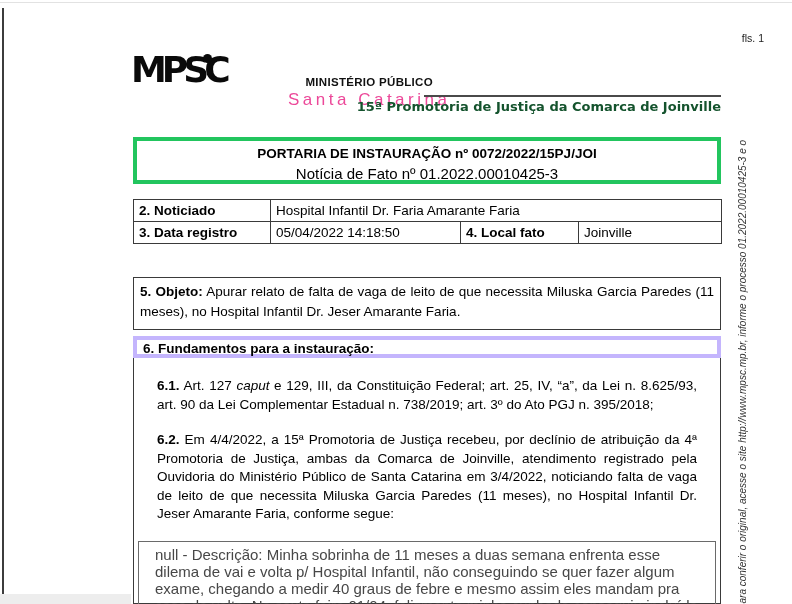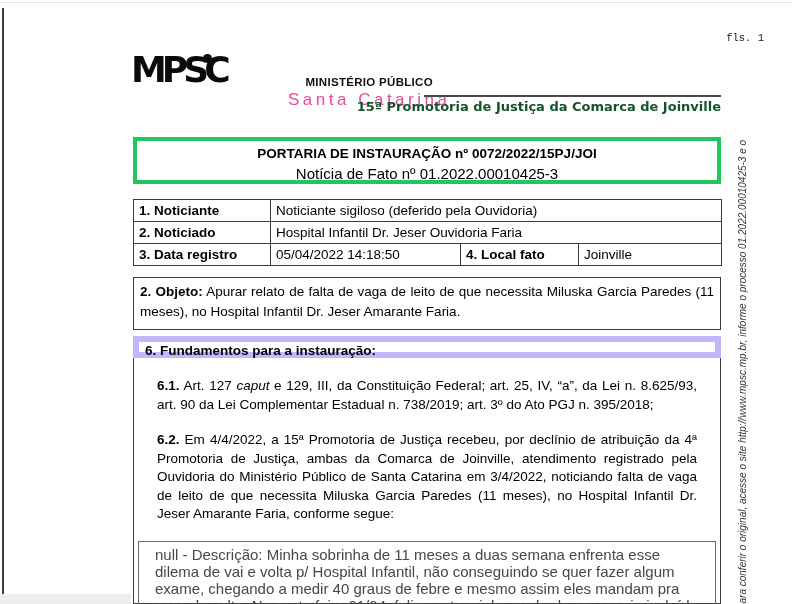--- a/index.html
+++ b/index.html
@@ -7,21 +7,21 @@
     width:792px; height:604px; overflow:hidden; background:#ffffff;
     font-family:"Liberation Sans", sans-serif; color:#000;
   }
   .page { position:relative; width:792px; height:604px; background:#fff; overflow:hidden; }
 
   
   .edge-left   { position:absolute; left:2px; top:8px; width:2px; height:586px; background:#3c3c3c; }
   .edge-top    { position:absolute; left:0; top:2px; width:792px; height:1px; background:#e2e2e2; }
   .corner-strip{ position:absolute; left:0; top:594px; width:131px; height:10px; background:#ededed; }
 
-  .folio { position:absolute; left:700px; top:32px; width:64px; text-align:right; font-size:10.5px; color:#222;font-family:Liberation Mono, monospace; }
+  .folio { position:absolute; left:700px; top:32px; width:64px; text-align:right; font-size:10.5px; color:#222; }
 
   
   .logo-acronym {
     position:absolute; left:131px; top:52px; font-family:"DejaVu Sans", sans-serif;
     font-weight:800; font-size:36px; letter-spacing:-5px; line-height:1; color:#0a0a0a;
   }
   .logo-dot { position:absolute; left:203px; top:54px; width:9px; height:9px; border-radius:50%; background:#0a0a0a; }
   .org { position:absolute; left:288px; top:76px; line-height:1.15; }
   .org-line1 { font-weight:bold; font-size:11.5px; letter-spacing:0.3px; color:#111;text-align:center; }
   .org-line2 { font-size:17px; letter-spacing:3.5px; margin-top:1px; color:#ec4899; }
@@ -50,21 +50,21 @@
 
   
   .box5 {
     position:absolute; left:133px; top:277px; width:588px; height:53px; box-sizing:border-box;
     border:1px solid #3a3a3a; padding:4px 6px; font-size:13.5px; line-height:20px; text-align:justify;
   }
 
   
   .box6-header {
     position:absolute; left:133px; top:336px; width:588px; height:22px; box-sizing:border-box;
-    border:6px solid #c4b5fd; padding:1px 6px 0; font-weight:bold; font-size:13.5px;
+    border:4px solid #c4b5fd; padding:1px 6px 0; font-weight:bold; font-size:13.5px;
   }
   .box6-body {
     position:absolute; left:133px; top:358px; width:588px; height:246px; box-sizing:border-box;
     border:1px solid #3a3a3a; border-top:none; padding:2px 6px 0;
     font-size:13.5px; line-height:18.5px; text-align:justify;
   }
   .para { margin:17px; }
   .quote-box {
     margin:5px -2px 0; border:1px solid #6a6a6a; padding:4px 16px;
     font-size:15px; line-height:17px; color:#474747; text-align:left;
@@ -104,38 +104,34 @@
 
   <table class="info-table">
     <colgroup>
         <col style="width:137px">
         <col style="width:190px">
         <col style="width:118px">
         <col style="width:143px">
       </colgroup>
     <tbody>
       <tr>
-        <td class="lbl">1. Noticiante</td>
-        <td colspan="3">Noticiante sigiloso (deferido pela Ouvidoria)</td>
-      </tr>
-      <tr>
         <td class="lbl">2. Noticiado</td>
-        <td colspan="3">Hospital Infantil Dr. Jeser Ouvidoria Faria</td>
+        <td colspan="3">Hospital Infantil Dr. Faria Amarante Faria</td>
       </tr>
       <tr>
         <td class="lbl">3. Data registro</td>
         <td>05/04/2022 14:18:50</td>
         <td class="lbl">4. Local fato</td>
         <td>Joinville</td>
       </tr>
     </tbody>
   </table>
 
   <div class="box5">
-    <b>2. Objeto:</b><span> Apurar relato de falta de vaga de leito de que necessita Miluska Garcia Paredes (11 meses), no Hospital Infantil Dr. Jeser Amarante Faria.</span>
+    <b>5. Objeto:</b><span> Apurar relato de falta de vaga de leito de que necessita Miluska Garcia Paredes (11 meses), no Hospital Infantil Dr. Jeser Amarante Faria.</span>
   </div>
 
   <div class="box6-header">6. Fundamentos para a instauração:</div>
   <div class="box6-body">
     <p class="para"><b>6.1.</b><span> Art. 127 </span><i>caput</i><span> e 129, III, da Constituição Federal; art. 25, IV, “a”, da Lei n. 8.625/93, art. 90 da Lei Complementar Estadual n. 738/2019; art. 3º do Ato PGJ n. 395/2018;</span></p>
     <p class="para"><b>6.2.</b><span> Em 4/4/2022, a 15ª Promotoria de Justiça recebeu, por declínio de atribuição da 4ª Promotoria de Justiça, ambas da Comarca de Joinville, atendimento registrado pela Ouvidoria do Ministério Público de Santa Catarina em 3/4/2022, noticiando falta de vaga de leito de que necessita Miluska Garcia Paredes (11 meses), no Hospital Infantil Dr. Jeser Amarante Faria, conforme segue:</span></p>
     <div class="quote-box">
       <span>null - Descrição: Minha sobrinha de 11 meses a duas semana enfrenta esse dilema de vai e volta p/ Hospital Infantil, não conseguindo se quer fazer algum exame, chegando a medir 40 graus de febre e mesmo assim eles mandam pra casa de volta. Na sexta feira 01/04, felizmente minha cunhada conseguiu incluí-la em seu plano de saúde, assim pode levá-la no hospital Dona Helena, chegando no Dona Helena tiraram raio x, fizeram exame de sangue e infelizmente o diagnóstico é uma infecção grave no pulmão, devido ao tempo que já está a infecção agravou demais, de imediato já medicaram e procederam para possível internação, porém como foi incluída no</span>
     </div>
   </div>

